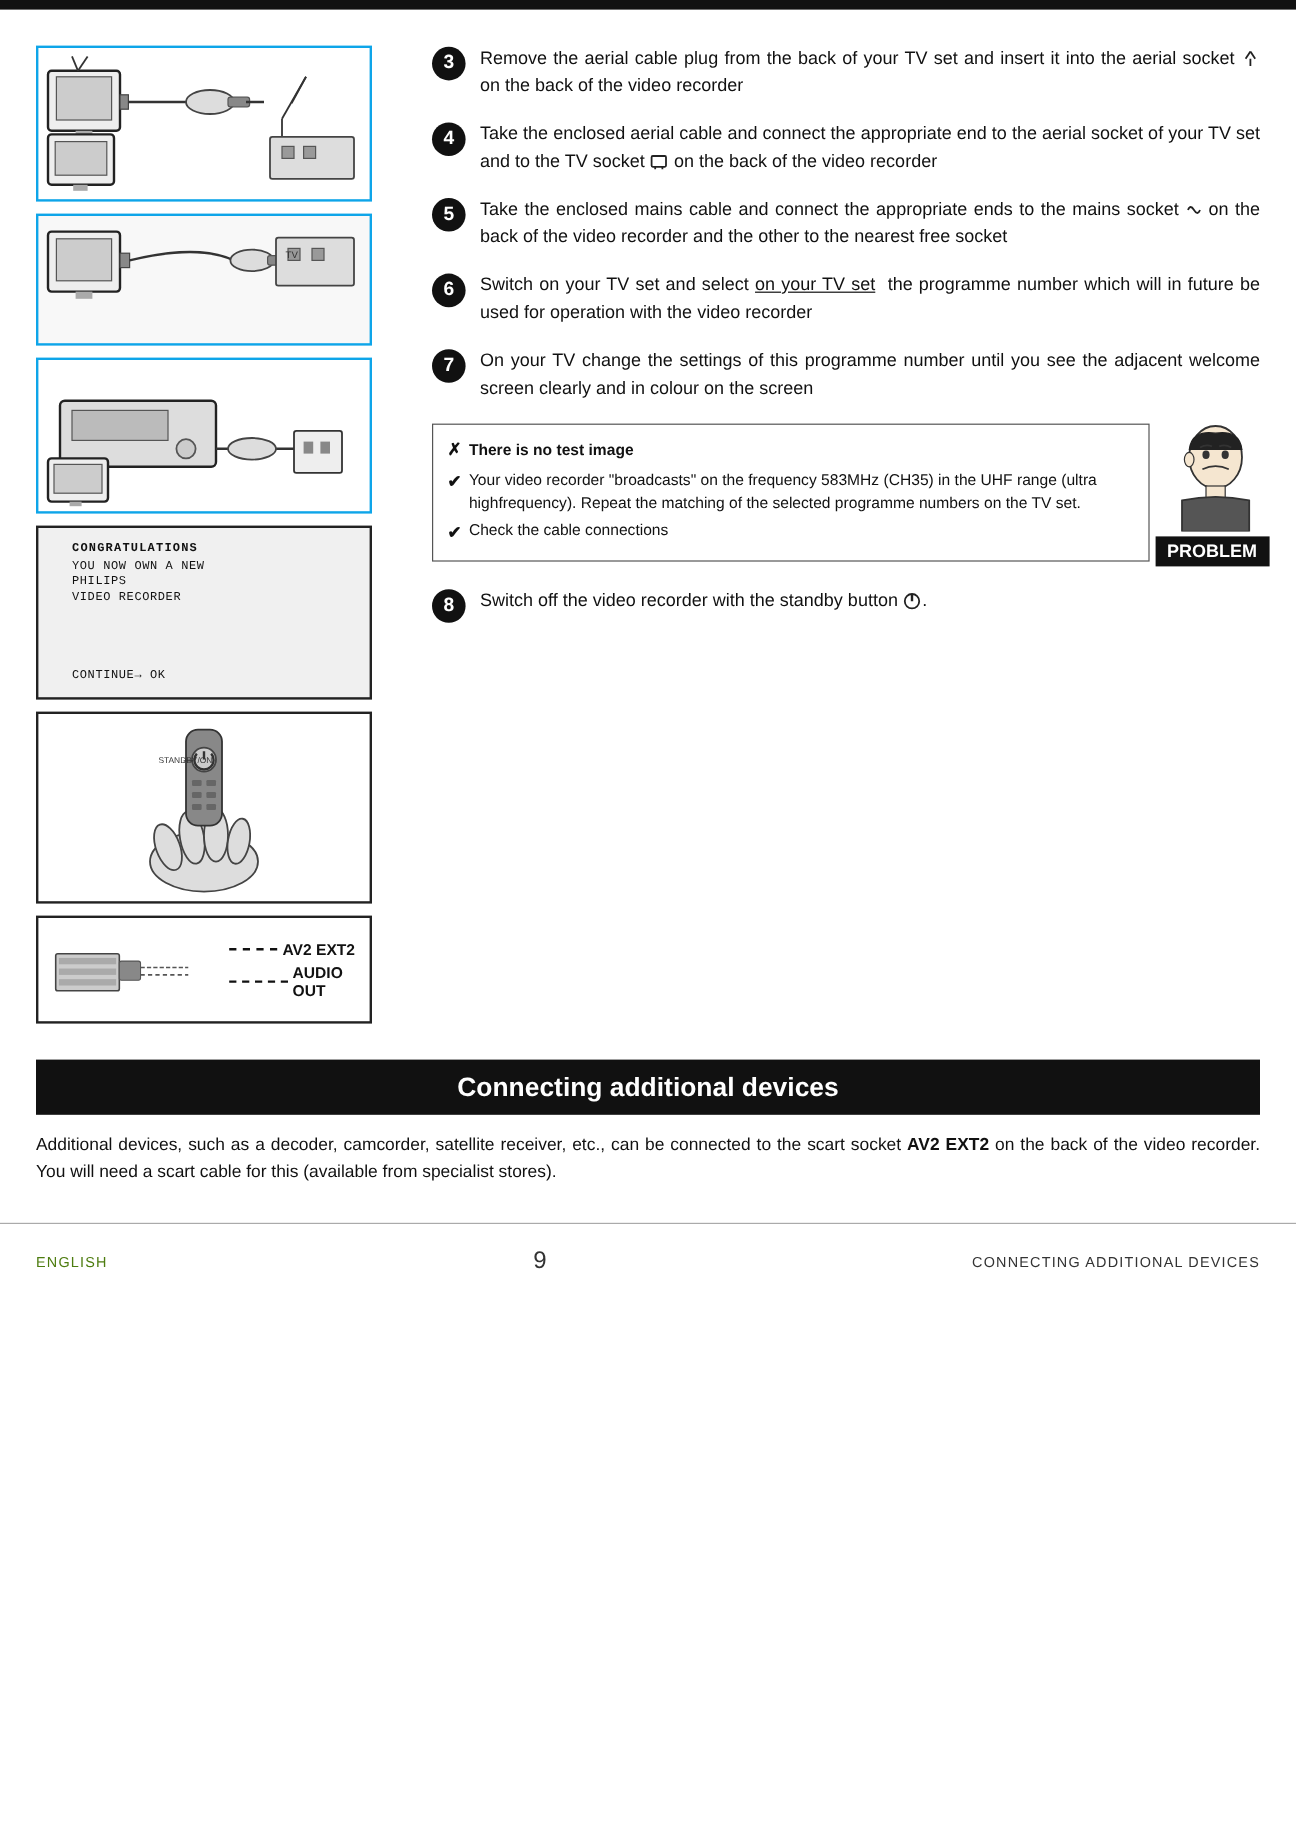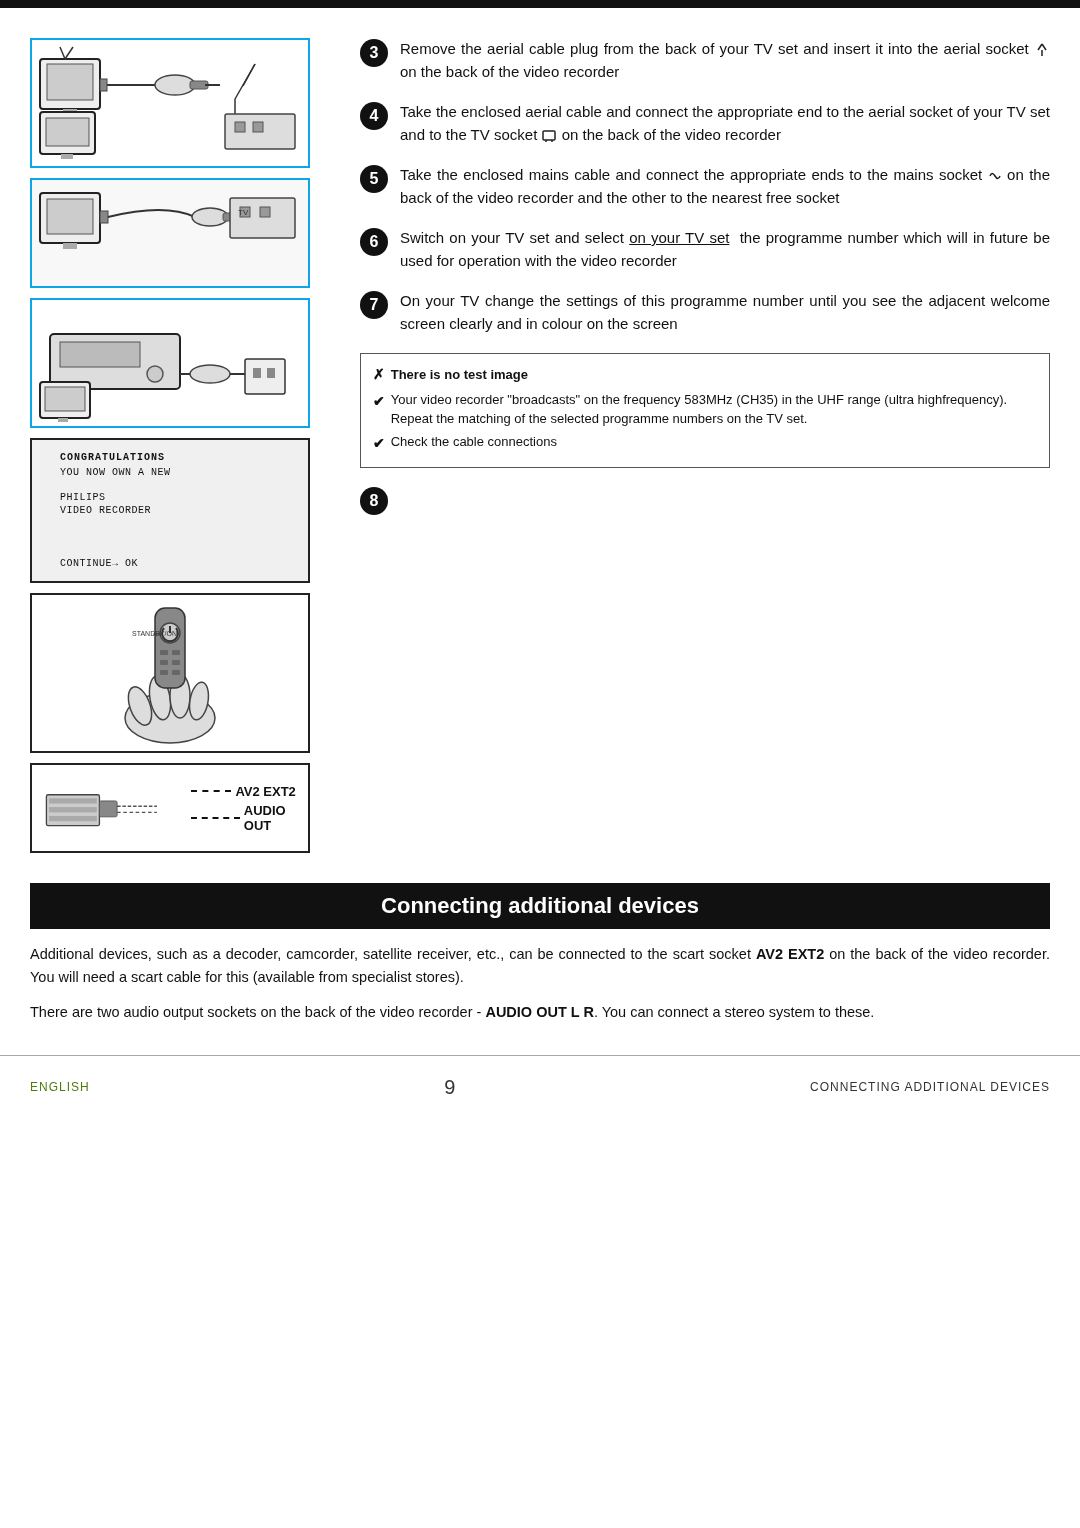--- a/index.html
+++ b/index.html
@@ -377,21 +377,21 @@
           <rect x="5" y="78" width="50" height="36" rx="3" stroke="#222" stroke-width="2" fill="#eee"></rect>
           <rect x="10" y="83" width="40" height="24" fill="#ccc" stroke="#555" stroke-width="1"></rect>
           <rect x="23" y="114" width="10" height="4" fill="#aaa"></rect>
 
           <ellipse cx="175" cy="70" rx="20" ry="9" fill="#ddd" stroke="#444" stroke-width="1.5"></ellipse>
         </svg>
       </div>
 
       <div class="illus-box-screen">
         <div class="screen-title">CONGRATULATIONS</div>
-        <div style="font-size:10px; letter-spacing:0.5px; margin-bottom:14px;">YOU NOW OWN A NEW</div>
+        <div style="font-size:10px; letter-spacing:0.5px; margin-bottom:2px;">YOU NOW OWN A NEW</div>
         <div style="font-size:10px; letter-spacing:0.5px; margin-bottom:2px;">PHILIPS</div>
         <div style="font-size:10px; letter-spacing:0.5px; margin-bottom:2px;">VIDEO RECORDER</div>
         <div style="margin-top:auto; font-size:10px; letter-spacing:0.5px;">CONTINUE→ OK</div>
       </div>
 
       <div class="illus-box-remote">
         <svg width="120" height="150" viewBox="0 0 120 150" fill="none" xmlns="http://www.w3.org/2000/svg">
 
           <ellipse cx="60" cy="120" rx="45" ry="25" fill="#ddd" stroke="#444" stroke-width="1.5"></ellipse>
 
@@ -507,39 +507,68 @@
           </div>
           <div class="problem-item">
             <span class="check-mark">✔</span>
             <span>Your video recorder "broadcasts" on the frequency 583MHz (CH35) in the UHF range (ultra highfrequency). Repeat the matching of the selected programme numbers on the TV set.</span>
           </div>
           <div class="problem-item">
             <span class="check-mark">✔</span>
             <span>Check the cable connections</span>
           </div>
         </div>
+        <div class="problem-face">
+          <div style="display:flex; flex-direction:column; align-items:center;">
+            <svg width="70" height="90" viewBox="0 0 70 90" fill="none" xmlns="http://www.w3.org/2000/svg">
+
+              <ellipse cx="38" cy="28" rx="22" ry="26" fill="#f5e6d0" stroke="#333" stroke-width="1.5"></ellipse>
+
+              <path d="M16 22 Q18 5 38 8 Q58 5 60 22" fill="#222" stroke="#222" stroke-width="1"></path>
+
+              <ellipse cx="16" cy="30" rx="4" ry="6" fill="#f5e6d0" stroke="#333" stroke-width="1"></ellipse>
+
+              <ellipse cx="30" cy="26" rx="3" ry="3.5" fill="#333"></ellipse>
+              <ellipse cx="46" cy="26" rx="3" ry="3.5" fill="#333"></ellipse>
+
+              <path d="M25 20 Q30 17 35 19" stroke="#333" stroke-width="1.5" fill="none"></path>
+              <path d="M41 19 Q46 17 51 20" stroke="#333" stroke-width="1.5" fill="none"></path>
+
+              <path d="M27 38 Q38 33 49 38" stroke="#333" stroke-width="1.5" fill="none"></path>
+
+              <rect x="30" y="52" width="16" height="12" fill="#f5e6d0" stroke="#333" stroke-width="1"></rect>
+
+              <path d="M10 64 Q38 58 66 64 L66 90 L10 90 Z" fill="#555" stroke="#333" stroke-width="1.5"></path>
+            </svg>
+            <div class="problem-label-box">PROBLEM</div>
+          </div>
+        </div>
       </div>
 
       <div class="step">
         <div class="step-num">8</div>
+        <div class="step-text">
+          Switch off the video recorder with the standby button
+          <svg width="16" height="16" viewBox="0 0 16 16" style="display:inline-block;vertical-align:middle;">
+            <circle cx="8" cy="8" r="6" stroke="#222" stroke-width="1.5" fill="none"></circle>
+            <line x1="8" y1="2" x2="8" y2="8" stroke="#222" stroke-width="2"></line>
+          </svg>.
+        </div>
       </div>
 
     </div>
   </div>
 
   <div class="bottom-section">
     <div class="section-header">Connecting additional devices</div>
 
     <div class="bottom-text">
       Additional devices, such as a decoder, camcorder, satellite receiver, etc., can be connected to the scart socket <b>AV2 EXT2</b> on the back of the video recorder. You will need a scart cable for this (available from specialist stores).
     </div>
 
-    <div class="bottom-text">
-      There are two audio output sockets on the back of the video recorder - <b>AUDIO OUT L R</b>. You can connect a stereo system to these.
-    </div>
   </div>
 
   <div class="footer">
     <div class="footer-left">English</div>
     <div class="footer-center">9</div>
     <div class="footer-right">Connecting additional devices</div>
   </div>
 </div>
 
 </body></html>

